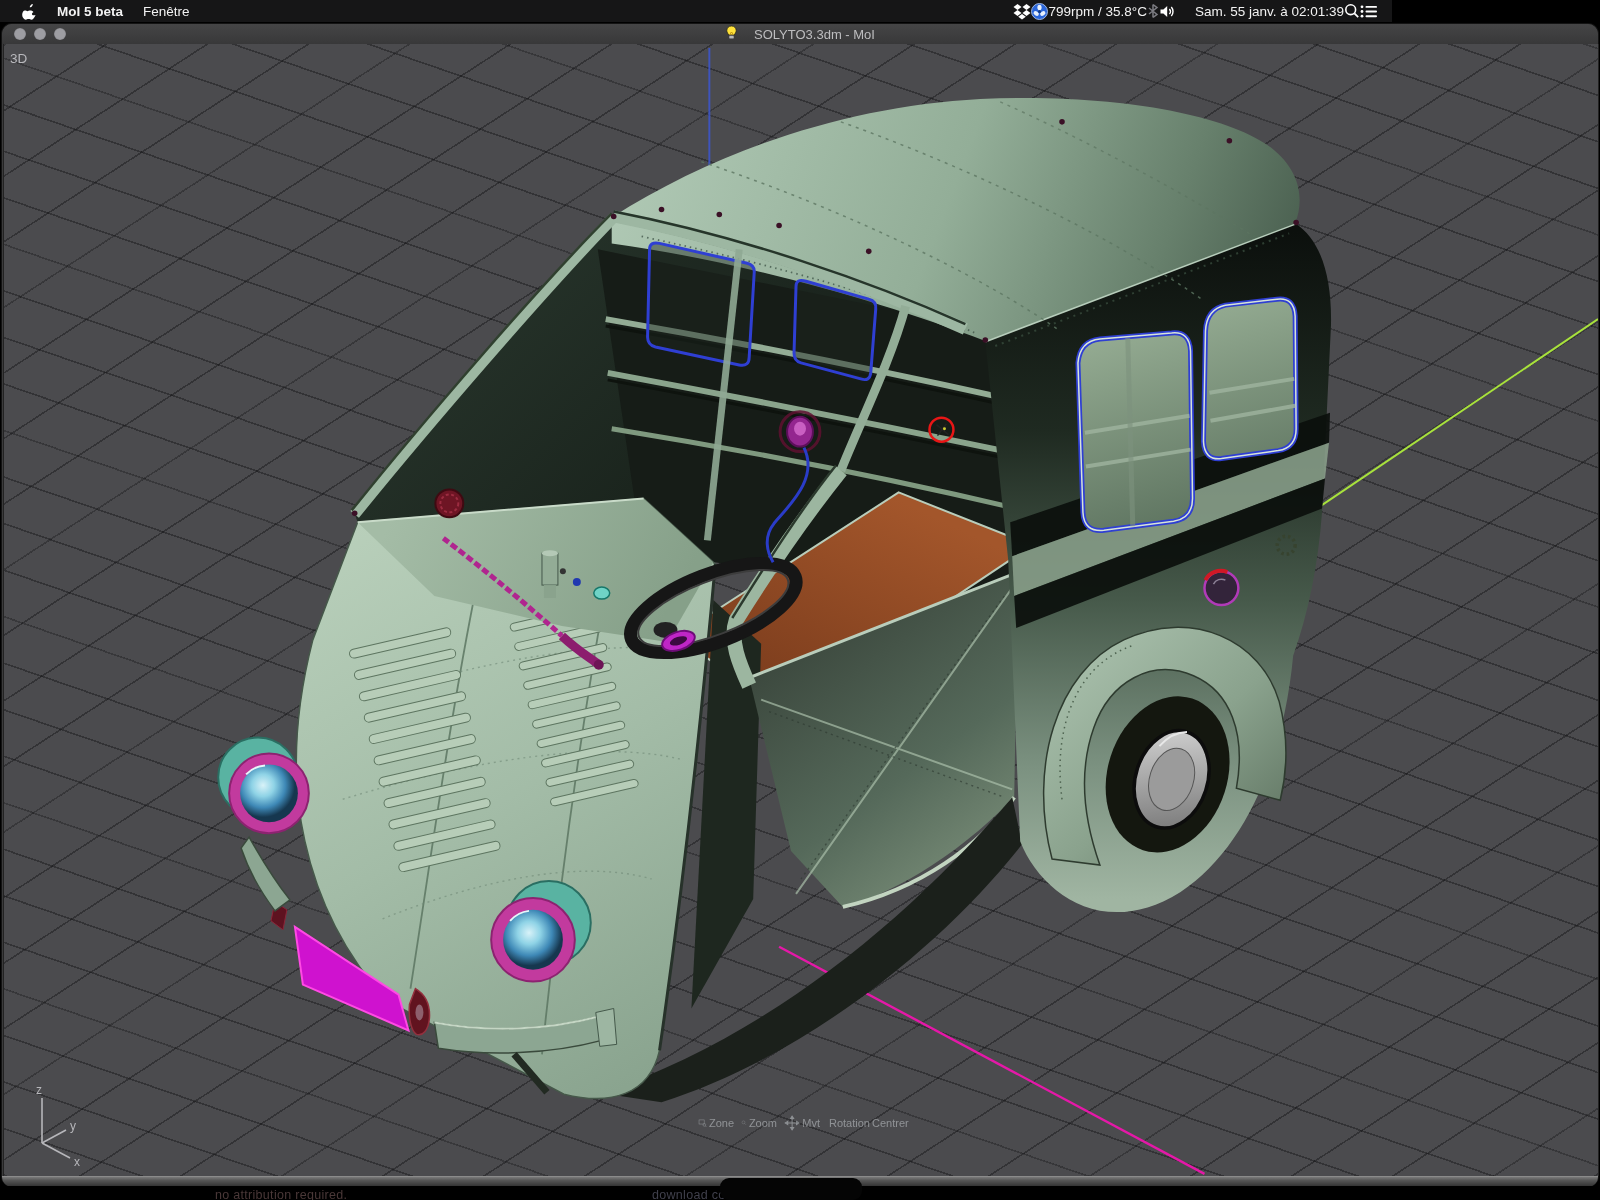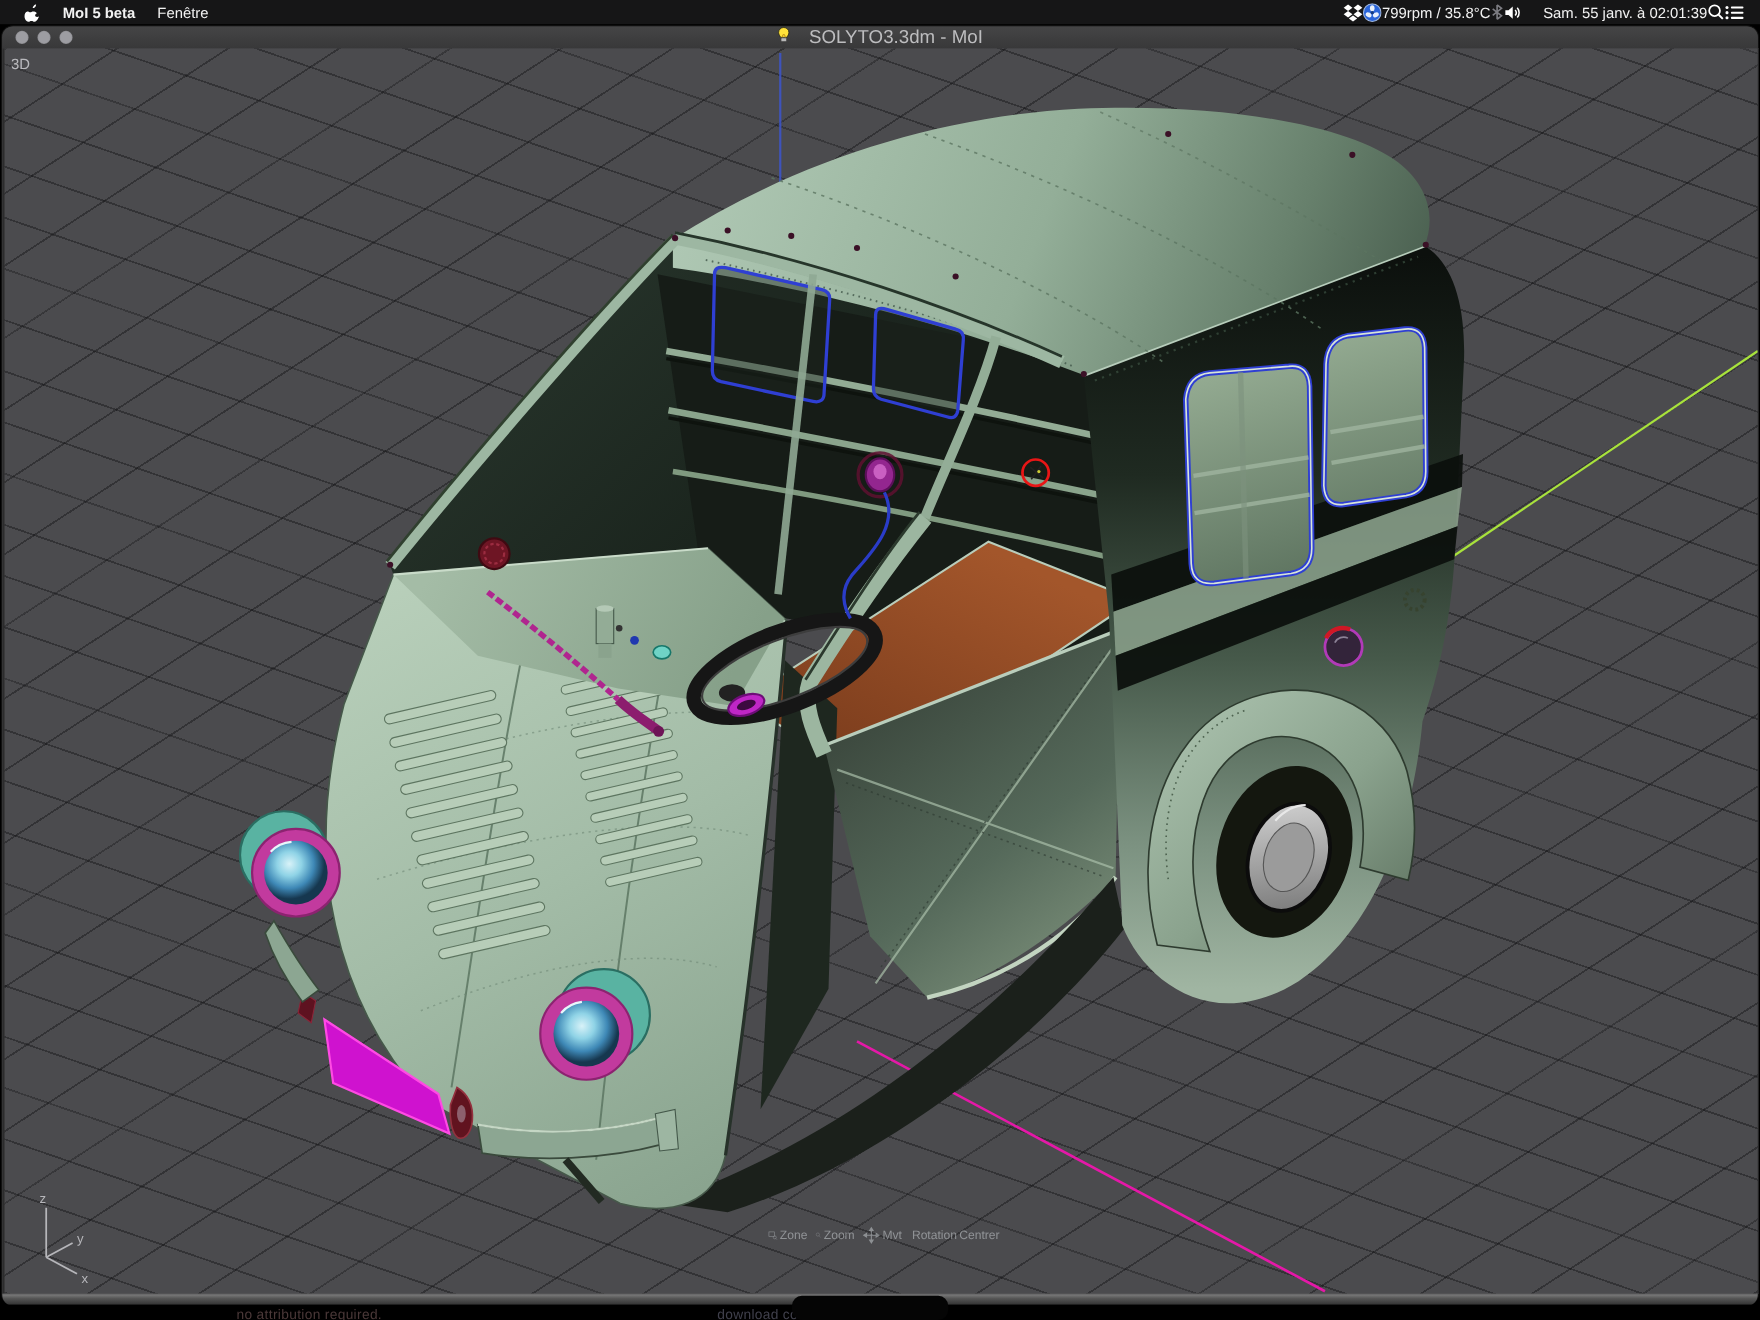--- a/index.html
+++ b/index.html
@@ -1,29 +1,29 @@
 <!DOCTYPE html>
 <html><head>
 <meta charset="utf-8">
 <style>
   html,body{margin:0;padding:0;background:#000;width:1600px;height:1200px;overflow:hidden;
     font-family:"Liberation Sans","DejaVu Sans",sans-serif;-webkit-font-smoothing:antialiased;}
-  .menubar{position:absolute;left:0;top:0;width:1600px;height:22px;background:#161617;
+  .menubar{position:absolute;left:0;top:0;width:1392px;height:22px;background:#161617;
     display:flex;align-items:center;color:#f2f2f2;font-size:13.5px;z-index:50;}
   .menubar .left{display:flex;align-items:center;gap:20px;padding-left:22px;}
   .menubar .appname{font-weight:bold;}
   .menubar .right{margin-left:auto;display:flex;align-items:center;padding-right:14px;font-size:13.5px;}
   .mb-ic{display:flex;align-items:center;}
   .window{position:absolute;left:2px;top:24px;width:1596px;height:1162px;border-radius:10px;
     background:#3b3b3c;box-shadow:0 0 0 1px #141414;z-index:10;}
   .titlebar{position:absolute;left:0;top:0;width:100%;height:20px;border-radius:10px 10px 0 0;
     background:linear-gradient(#454546,#383839);display:flex;align-items:center;}
   .lights{position:absolute;left:12px;top:4px;display:flex;gap:8px;}
   .light{width:12px;height:12px;border-radius:50%;background:#9d9da2;box-shadow:inset 0 0 1px rgba(0,0,0,.4);}
-  .wtitle{margin:16px auto;display:flex;align-items:center;gap:16px;color:#bdbdbf;font-size:17px;}
+  .wtitle{margin:16px auto;display:flex;align-items:center;gap:16px;color:#bdbdbf;font-size:13px;}
   .viewport{position:absolute;left:1px;top:20px;width:1594px;height:1132px;overflow:hidden;
     border-left:1px solid #232323;border-right:1px solid #232323;
     background-color:#4b4b4e;
     background-image:
       repeating-linear-gradient(19deg, rgba(14,14,16,.40) 0 1.6px, transparent 1.6px 44px),
       repeating-linear-gradient(147deg, rgba(14,14,16,.40) 0 1.6px, transparent 1.6px 55px),
       repeating-linear-gradient(19deg, rgba(255,255,255,.05) 0 1.4px, transparent 1.4px 176px),
       repeating-linear-gradient(147deg, rgba(255,255,255,.05) 0 1.4px, transparent 1.4px 220px);}
   .vp-label{position:absolute;left:6px;top:7px;color:#b9b9bd;font-size:13.5px;z-index:5;}
   .scene{position:absolute;left:0;top:0;width:1594px;height:1132px;}

